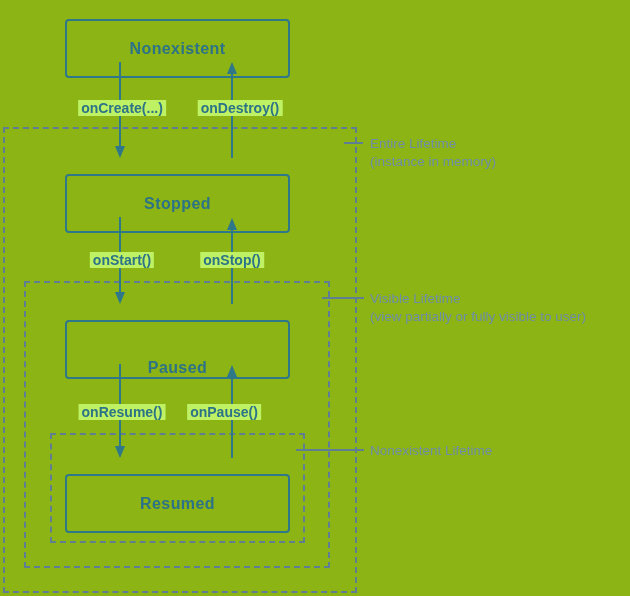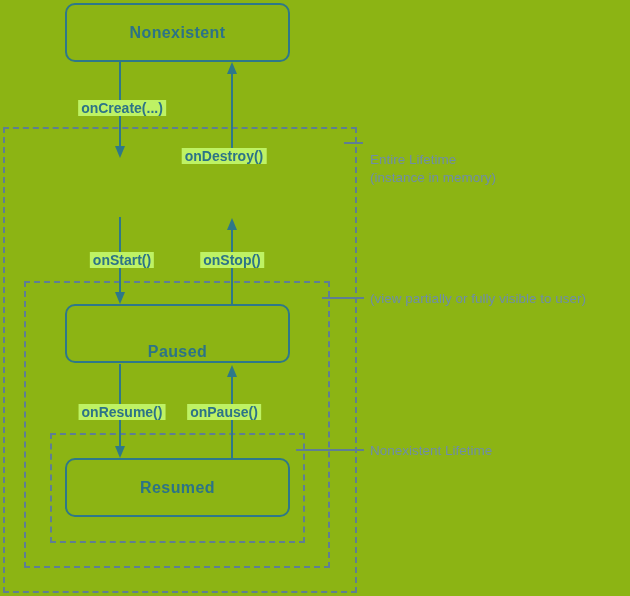--- a/index.html
+++ b/index.html
@@ -26,30 +26,31 @@
   .dashed-visible    { left: 24px; top: 281px; width: 306px; height: 287px; }
   .dashed-foreground { left: 50px; top: 433px; width: 255px; height: 110px; }
 
   
   .state-box {
     position: absolute;
     left: 65px;
     width: 225px;
     height: 59px;
     border: 2px solid #2e7889;
-    border-radius: 10px;
+    border-radius: 4px;
     box-sizing: border-box;
     display: flex;
     align-items: center;
     justify-content: center;
     color: #2c7387;
     font-weight: bold;
     font-size: 16px;
     letter-spacing: 0.4px;
     background: transparent;
+    margin-top: 16px;
   }
   .state-nonexistent { top: 3px; }
   .state-stopped     { top: 158px; }
   .state-paused      { top: 304px; align-items: flex-end; }
   .state-resumed     { top: 458px; }
 
   
   .vline {
     position: absolute;
     width: 2px;
@@ -84,21 +85,21 @@
     transform: translateX(-50%);
     background: #bef264;
     color: #2c7387;
     font-weight: bold;
     font-size: 14px;
     line-height: 16px;
     padding: 0 3px;
     white-space: nowrap;
   }
   .tl-create  { left: 122px; top: 100px; }
-  .tl-destroy { left: 224px; top: 100px; margin-top: 48px; }
+  .tl-destroy { left: 240px; top: 100px; }
   .tl-start   { left: 122px; top: 252px; }
   .tl-stop    { left: 232px; top: 252px; }
   .tl-resume  { left: 122px; top: 404px; }
   .tl-pause   { left: 224px; top: 404px; }
 
   
   .tick {
     position: absolute;
     height: 2px;
     background: #5f7e93;
@@ -109,21 +110,21 @@
 
   
   .annotation {
     position: absolute;
     left: 370px;
     color: #6e8da8;
     font-size: 13.5px;
     line-height: 18px;
     white-space: nowrap;
   }
-  .an-entire     { top: 135px; margin-top: 16px; }
+  .an-entire     { top: 135px; }
   .an-visible    { top: 290px; }
   .an-foreground { top: 442px; }
 </style>
 </head>
 <body>
 
 <div class="canvas">
 
   <div class="dashed-box dashed-entire"></div>
   <div class="dashed-box dashed-visible"></div>
@@ -139,20 +140,23 @@
   <div class="arrow arrow-down ah-create"></div>
   <div class="arrow arrow-up ah-destroy"></div>
   <div class="arrow arrow-down ah-start"></div>
   <div class="arrow arrow-up ah-stop"></div>
   <div class="arrow arrow-down ah-resume"></div>
   <div class="arrow arrow-up ah-pause"></div>
 
   <div class="state-box state-nonexistent">
     <span>Nonexistent</span>
   </div>
+  <div class="state-box state-stopped">
+    <span>Stopped</span>
+  </div>
   <div class="state-box state-paused">
     <span>Paused</span>
   </div>
   <div class="state-box state-resumed">
     <span>Resumed</span>
   </div>
 
   <span class="transition-label tl-create">onCreate(...)</span>
   <span class="transition-label tl-destroy">onDestroy()</span>
   <span class="transition-label tl-start">onStart()</span>
@@ -162,19 +166,20 @@
 
   <div class="tick tick-entire"></div>
   <div class="tick tick-visible"></div>
   <div class="tick tick-foreground"></div>
 
   <div class="annotation an-entire">
     <div>Entire Lifetime</div>
     <div>(instance in memory)</div>
   </div>
   <div class="annotation an-visible">
+    <div>Visible Lifetime</div>
     <div>(view partially or fully visible to user)</div>
   </div>
   <div class="annotation an-foreground">
     <div>Nonexistent Lifetime</div>
   </div>
 
 </div>
 
 </body></html>

